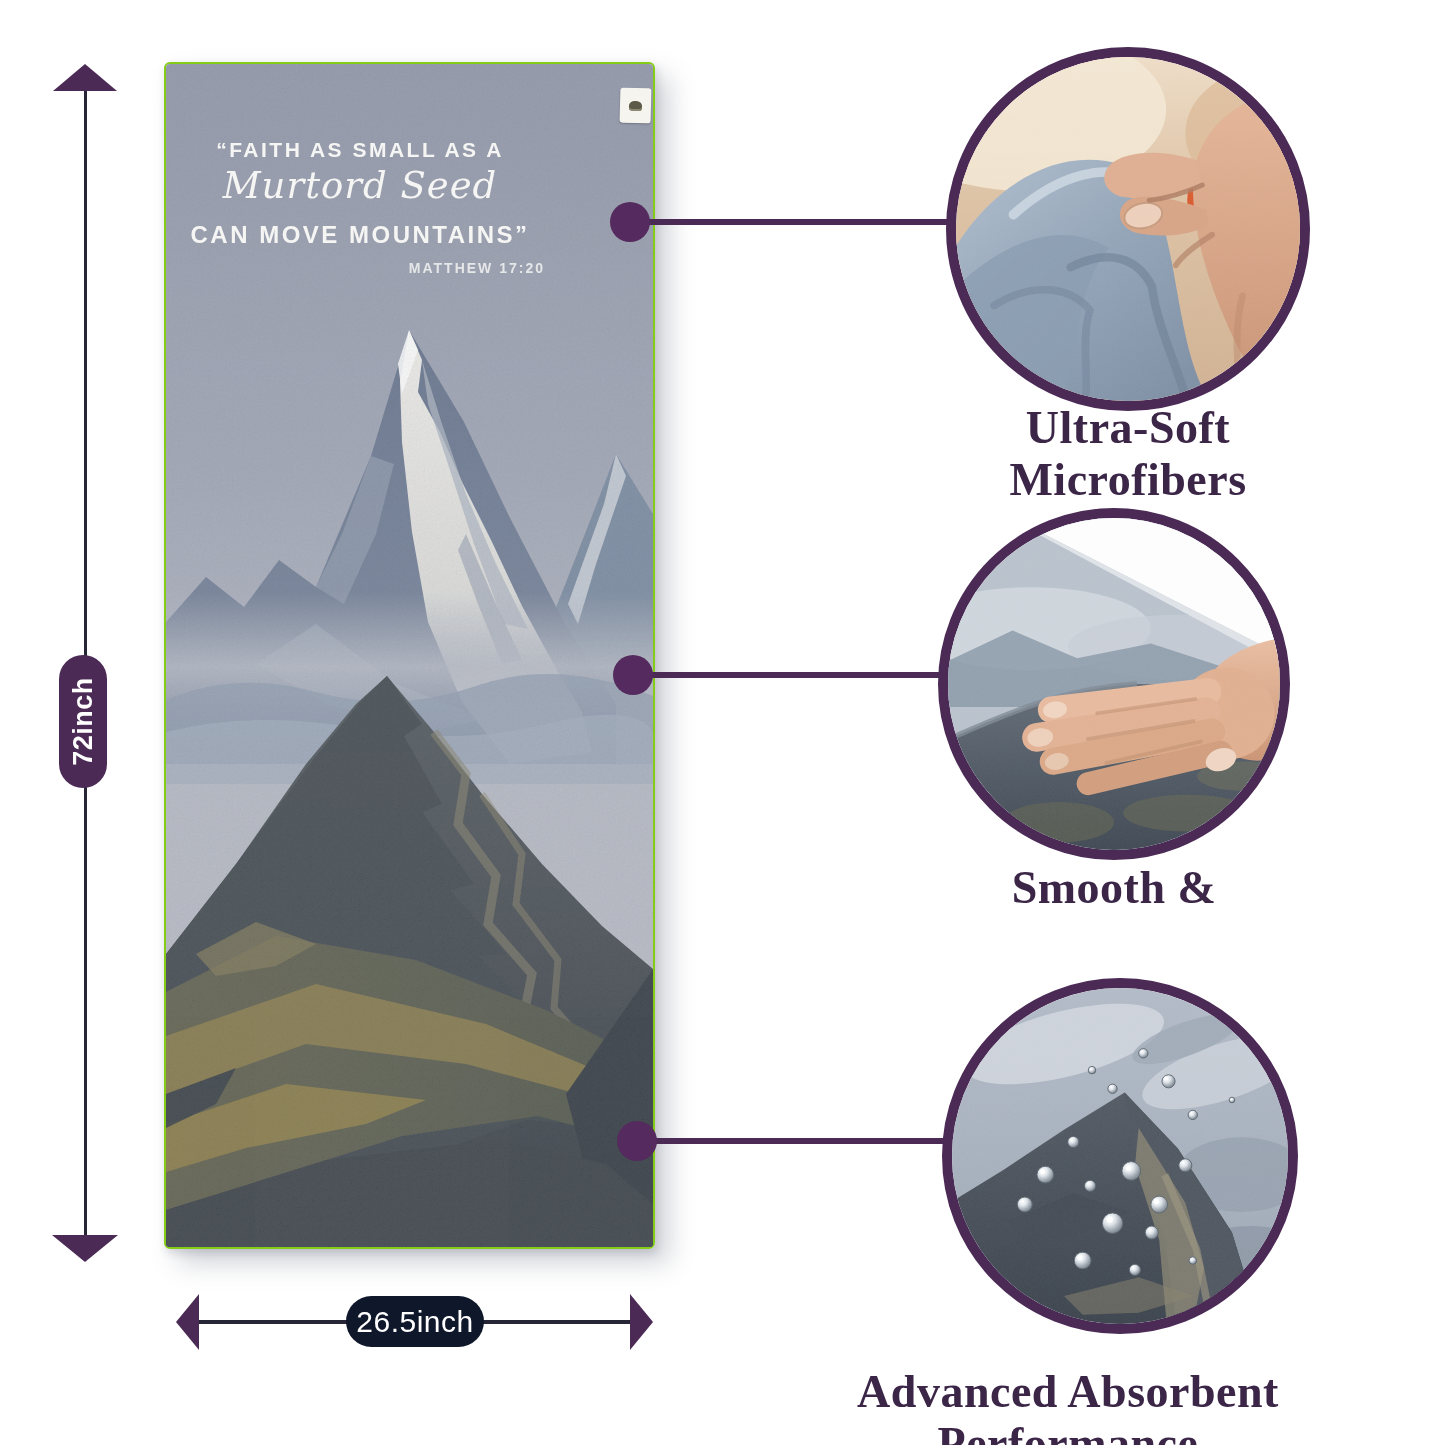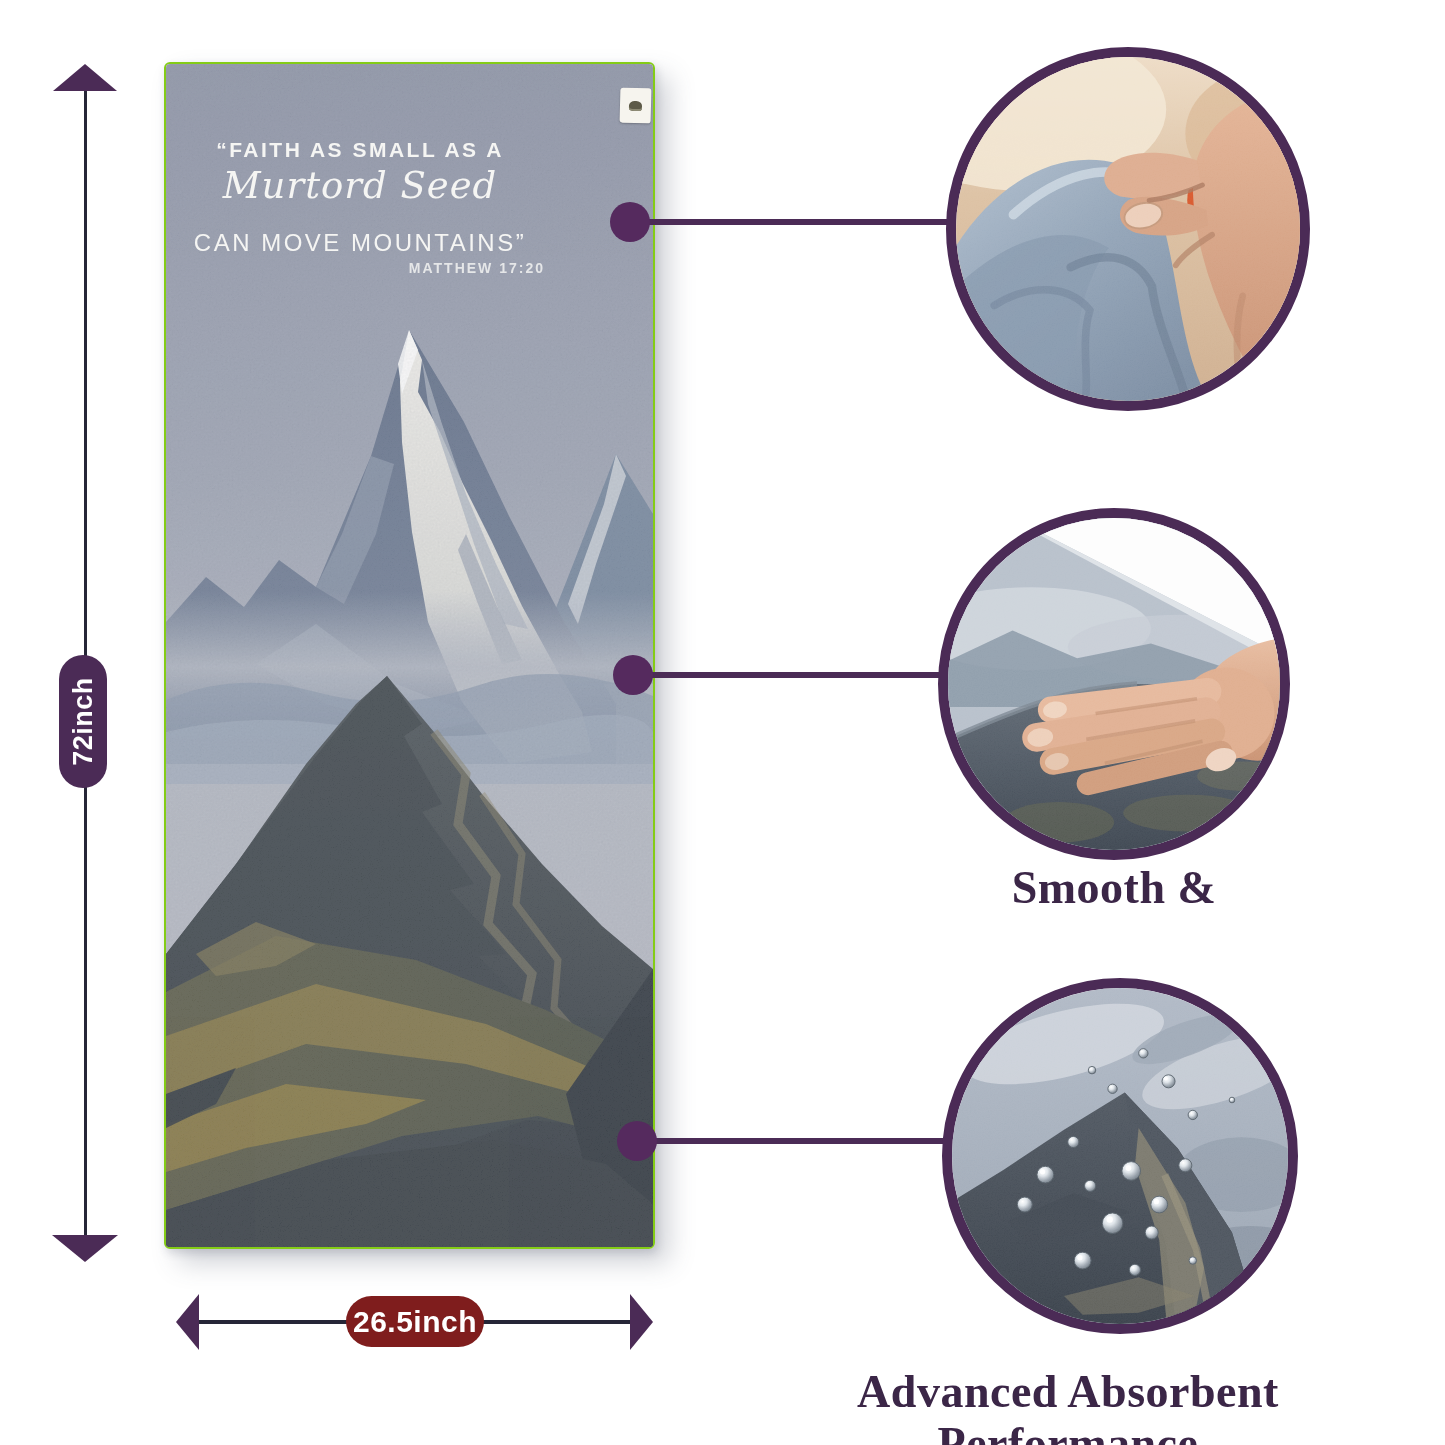--- a/index.html
+++ b/index.html
@@ -8,21 +8,21 @@
 
   
   .towel{position:absolute;left:164px;top:62px;width:487px;height:1183px;
          border:2px solid #84cc16;border-radius:6px;overflow:hidden;
          box-shadow:14px 14px 26px rgba(70,80,100,.25), 2px 4px 8px rgba(70,80,100,.18);}
   .towel svg{position:absolute;left:0;top:0;width:100%;height:100%;display:block;}
   .quote{position:absolute;left:18px;top:74px;width:352px;text-align:center;color:#f5f5f3;}
   .q1{font-size:21px;font-weight:bold;letter-spacing:2.5px;}
   .q2{font-family:"DejaVu Serif", serif;font-style:italic;font-size:37px;margin-top:2px;
       font-weight:400;letter-spacing:1px;}
-  .q3{font-size:24px;font-weight:normal;letter-spacing:2.5px;margin-top:22px;}
+  .q3{font-size:24px;font-weight:bold;letter-spacing:2.5px;margin-top:14px;}
   .qref{position:absolute;right:108px;top:196px;color:#eceded;font-size:14px;font-weight:bold;
         letter-spacing:2px;opacity:.92;}
   .tag{position:absolute;right:2px;top:24px;width:31px;height:35px;background:#f6f4ee;
        border-radius:3px;transform:rotate(1.5deg);box-shadow:0 1px 2px rgba(0,0,0,.25);
        display:flex;align-items:center;justify-content:center;}
   .tag-logo{width:13px;height:10px;background:#5d5a48;border-radius:45% 45% 30% 30%;
             box-shadow:inset 0 -2px 0 #8d8a74;}
   .vline{position:absolute;left:84px;top:90px;width:3px;height:1146px;background:#262637;}
   .tri{position:absolute;width:0;height:0;}
   .tri-up{left:53px;top:64px;border-left:32px solid transparent;border-right:32px solid transparent;
@@ -31,23 +31,23 @@
             border-top:27px solid #4b2b56;}
   .vpill{position:absolute;left:59px;top:655px;width:48px;height:133px;background:#4b2b56;
          border-radius:24px;display:flex;align-items:center;justify-content:center;}
   .vpill span{transform:rotate(-90deg);color:#ffffff;font-weight:bold;font-size:27px;
               letter-spacing:.5px;white-space:nowrap;}
   .hline{position:absolute;left:196px;top:1320px;width:438px;height:4px;background:#262637;}
   .tri-left{left:176px;top:1294px;border-top:28px solid transparent;border-bottom:28px solid transparent;
             border-right:23px solid #4b2b56;}
   .tri-right{left:630px;top:1294px;border-top:28px solid transparent;border-bottom:28px solid transparent;
              border-left:23px solid #4b2b56;}
-  .hpill{position:absolute;left:346px;top:1296px;width:138px;height:51px;background:#7f1d1d;
+  .hpill{position:absolute;left:346px;top:1296px;width:138px;height:51px;background:#0f172a;
          border-radius:26px;display:flex;align-items:center;justify-content:center;
-         color:#fff;font-weight:bold;font-size:30px;letter-spacing:.5px;}
+         color:#fff;font-weight:normal;font-size:30px;letter-spacing:.5px;}
 
   
   .connector{position:absolute;height:6px;background:#4b2b56;border-radius:3px;}
   .cdot{position:absolute;width:40px;height:40px;border-radius:50%;background:#552a5e;}
   .fcircle{position:absolute;border:10px solid #4b2b56;border-radius:50%;overflow:hidden;
            background:#fff;box-sizing:border-box;}
   .fcircle svg{display:block;width:100%;height:100%;}
   .flabel{position:absolute;text-align:center;font-family:"Liberation Serif", serif;
           font-weight:bold;color:#3b2647;font-size:46px;line-height:1.12;letter-spacing:.5px;}
 </style>
@@ -205,20 +205,24 @@
 
       <path d="M360,30 C290,40 252,80 248,128 C246,200 278,280 326,360 L360,360 Z" fill="url(#sg1)"></path>
       <path d="M252,108 C215,96 178,98 162,112 C150,124 154,140 172,146 C205,152 240,144 256,132 Z" fill="#ddab8d"></path>
       <path d="M262,160 C230,148 196,142 180,150 C166,160 170,178 188,184 C216,190 248,186 264,176 Z" fill="#d5a081"></path>
       <ellipse cx="196" cy="166" rx="20" ry="13" transform="rotate(-12 196 166)" fill="#eccdb8" stroke="#c49779" stroke-width="2"></ellipse>
       <path d="M258,134 C240,142 220,148 202,150" fill="none" stroke="#a9765b" stroke-width="5" opacity=".8" stroke-linecap="round"></path>
       <path d="M268,186 C252,196 238,206 230,218" fill="none" stroke="#b07e61" stroke-width="6" opacity=".7" stroke-linecap="round"></path>
       <path d="M300,250 C292,280 292,320 300,355" fill="none" stroke="#b98365" stroke-width="7" opacity=".5" stroke-linecap="round"></path>
       <rect width="360" height="360" filter="url(#grain1)" opacity=".07"></rect>
     </svg>
+  </div>
+  <div class="flabel" style="left:946px;top:402px;width:364px;">
+    <div>Ultra-Soft</div>
+    <div>Microfibers</div>
   </div>
 
   <div class="fcircle" style="left:938px;top:508px;width:352px;height:352px;">
     <svg viewBox="0 0 360 360">
       <defs>
         <linearGradient id="ridgeG" x1="0" y1="0" x2="0" y2="1">
           <stop offset="0" stop-color="#5d6772"></stop>
             <stop offset="1" stop-color="#39424d"></stop>
         </linearGradient>
         <linearGradient id="sg2" x1="0" y1="0" x2="0" y2="1">

